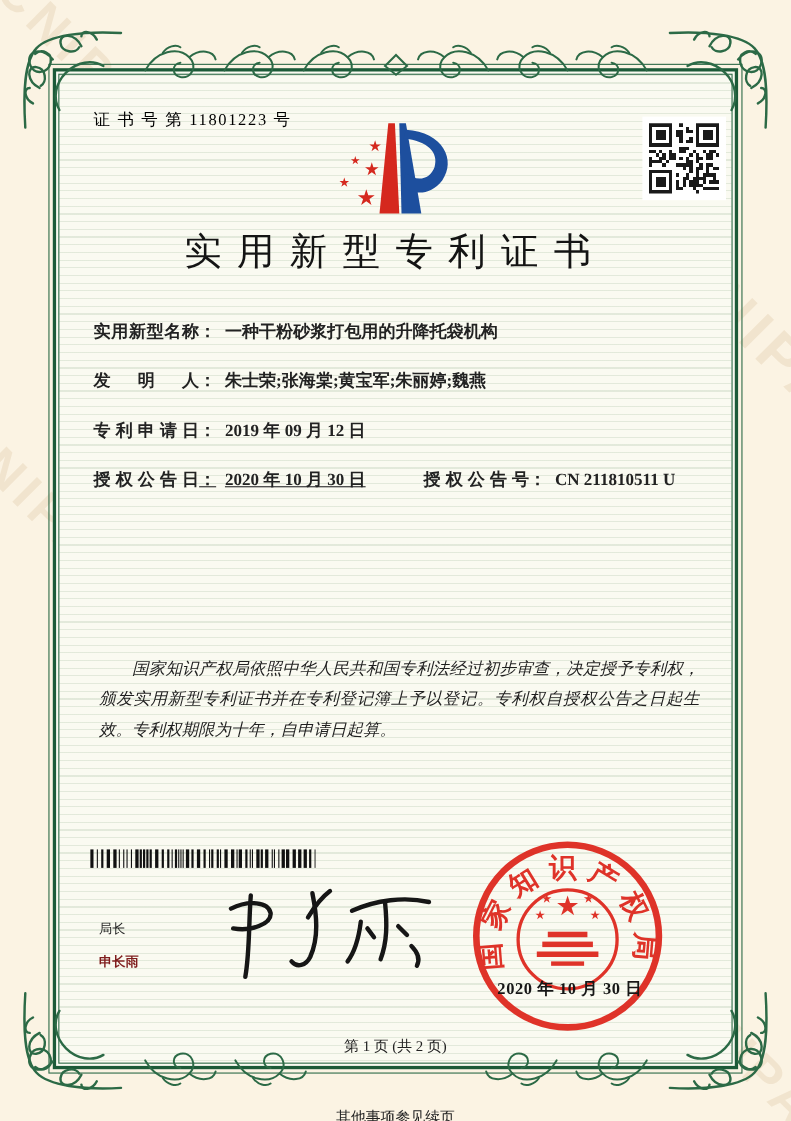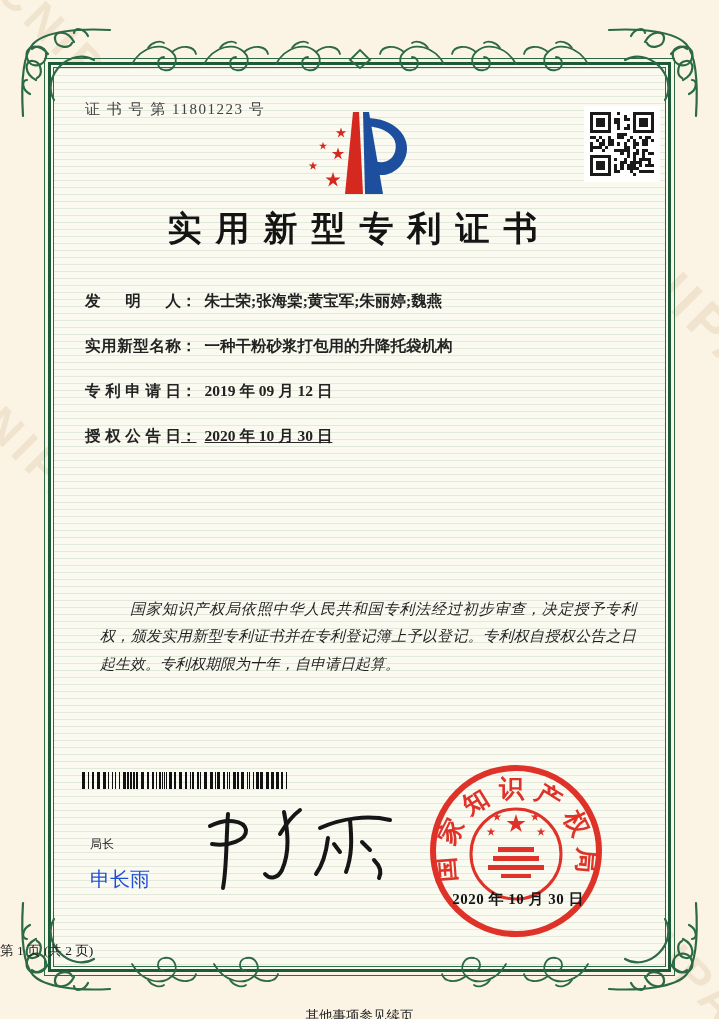--- a/index.html
+++ b/index.html
@@ -13,47 +13,47 @@
   .frame{position:absolute;left:48px;top:62px;width:623px;height:910px;
          border:3px solid #1c5a38;background:#fafaf1;z-index:1;box-sizing:border-box;}
   .frame::before{content:"";position:absolute;inset:-7px;border:1px solid #2c6a46;}
   .frame::after{content:"";position:absolute;inset:2px;border:1px solid #2c6a46;
          background:repeating-linear-gradient(180deg,rgba(160,185,155,0.26) 0 1px,rgba(0,0,0,0) 1px 7px);}
   .corner{position:absolute;width:104px;height:104px;z-index:2;}
   .band{position:absolute;z-index:2;}
   
   .content{position:absolute;inset:0;z-index:3;}
   .certno{position:absolute;left:85px;top:100px;font-size:15px;letter-spacing:1.5px;
-          font-weight:500;color:#404040;}
+          font-weight:500;color:#000000;}
   .qrbox{position:absolute;left:584px;top:106px;width:76px;height:76px;background:#fff;
          padding:0;display:flex;align-items:center;justify-content:center;}
   .logo{position:absolute;left:299px;top:106px;}
   .title{position:absolute;left:0;top:206px;width:719px;text-align:center;
-         font-size:34px;font-weight:700;letter-spacing:14px;color:#141414;}
+         font-size:34px;font-weight:400;letter-spacing:14px;color:#141414;}
   .fields{position:absolute;left:85px;top:291px;width:560px;}
   .frow{height:45px;font-size:15.5px;}
   .flabel{display:inline-block;width:96px;text-align:justify;text-align-last:justify;
           font-weight:600;color:#222;vertical-align:top;}
   .fcolon{font-weight:600;color:#222;}
   .fvalue{font-weight:600;color:#222;padding-left:8px;}
   .twocol{display:flex;}
   .twocol .c1{width:300px;text-decoration:underline;}
   .bodytext{position:absolute;left:84px;top:596px;width:552px;font-size:15px;
             line-height:1.82;text-align:justify;font-style:italic;font-weight:500;color:#1f1f1f;}
-  .bodytext p{margin:0 0 4px 16px;text-indent:2em;}
+  .bodytext p{margin:0 0 4px 6px;text-indent:2em;}
   .barcode{position:absolute;left:82px;top:772px;}
   .sig-title{position:absolute;left:90px;top:836px;font-family:"Liberation Sans",sans-serif;
              font-size:12px;font-weight:500;color:#222;}
   .sig-name{position:absolute;left:90px;top:866px;font-family:"Liberation Sans",sans-serif;
-            font-size:20px;font-weight:400;color:#1d4ed8;}
+            font-size:12px;font-weight:700;color:#7f1d1d;}
   .sig-script{position:absolute;left:192px;top:800px;}
   .seal{position:absolute;left:427px;top:762px;width:178px;height:178px;}
   .seal-date{position:absolute;left:438px;top:890px;width:160px;text-align:center;
              font-size:15px;font-weight:700;color:#161616;letter-spacing:0.5px;z-index:4;}
-  .pageno{position:absolute;left:0;top:942px;width:719px;text-align:left;
+  .pageno{position:absolute;left:0;top:942px;width:719px;text-align:center;
           font-size:13.5px;color:#222;z-index:4;}
   .contnote{position:absolute;left:0;top:984px;width:719px;text-align:center;
             font-size:13.5px;color:#222;z-index:4;margin-top:23px;}
 </style>
 </head>
 <body>
 
 <svg width="0" height="0" style="position:absolute" aria-hidden="true">
   <defs>
     <g id="cornerF" fill="none" stroke="#2c6a46" stroke-width="2.2" stroke-linecap="round">
@@ -356,31 +356,34 @@
     <g fill="#1d4f9e">
       <polygon points="64,6 70,6 84,88 66,88"></polygon>
       <path d="M70,12 C104,14 116,40 103,58 C92,72 76,72 66,62 L70,51 C80,60 92,57 96,46 C100,33 90,22 68,20 Z"></path>
     </g>
   </svg>
 
   <div class="title">实用新型专利证书</div>
 
   <div class="fields">
     <div class="frow">
-      <span class="flabel">发明人</span><span class="fcolon">：</span><span class="fvalue">朱士荣;张海棠;黄宝军;朱丽婷;魏燕</span>
+      <span class="flabel">实用新型名称</span><span class="fcolon">：</span><span class="fvalue">一种干粉砂浆打包用的升降托袋机构</span>
     </div>
     <div class="frow">
-      <span class="flabel">实用新型名称</span><span class="fcolon">：</span><span class="fvalue">一种干粉砂浆打包用的升降托袋机构</span>
+      <span class="flabel">发明人</span><span class="fcolon">：</span><span class="fvalue">朱士荣;张海棠;黄宝军;朱丽婷;魏燕</span>
     </div>
     <div class="frow">
       <span class="flabel">专利申请日</span><span class="fcolon">：</span><span class="fvalue">2019 年 09 月 12 日</span>
     </div>
     <div class="frow twocol">
       <div class="c1">
         <span class="flabel">授权公告日</span><span class="fcolon">：</span><span class="fvalue">2020 年 10 月 30 日</span>
+      </div>
+      <div class="c2">
+        <span class="flabel">授权公告号</span><span class="fcolon">：</span><span class="fvalue">CN 211810511 U</span>
       </div>
     </div>
   </div>
 
   <div class="bodytext">
     <p>国家知识产权局依照中华人民共和国专利法经过初步审查，决定授予专利权，颁发实用新型专利证书并在专利登记簿上予以登记。专利权自授权公告之日起生效。专利权期限为十年，自申请日起算。</p>
   </div>
 
   <svg class="barcode" id="barcode" width="205" height="17">
       <rect x="0" y="0" width="3" height="17" fill="#111"></rect>

